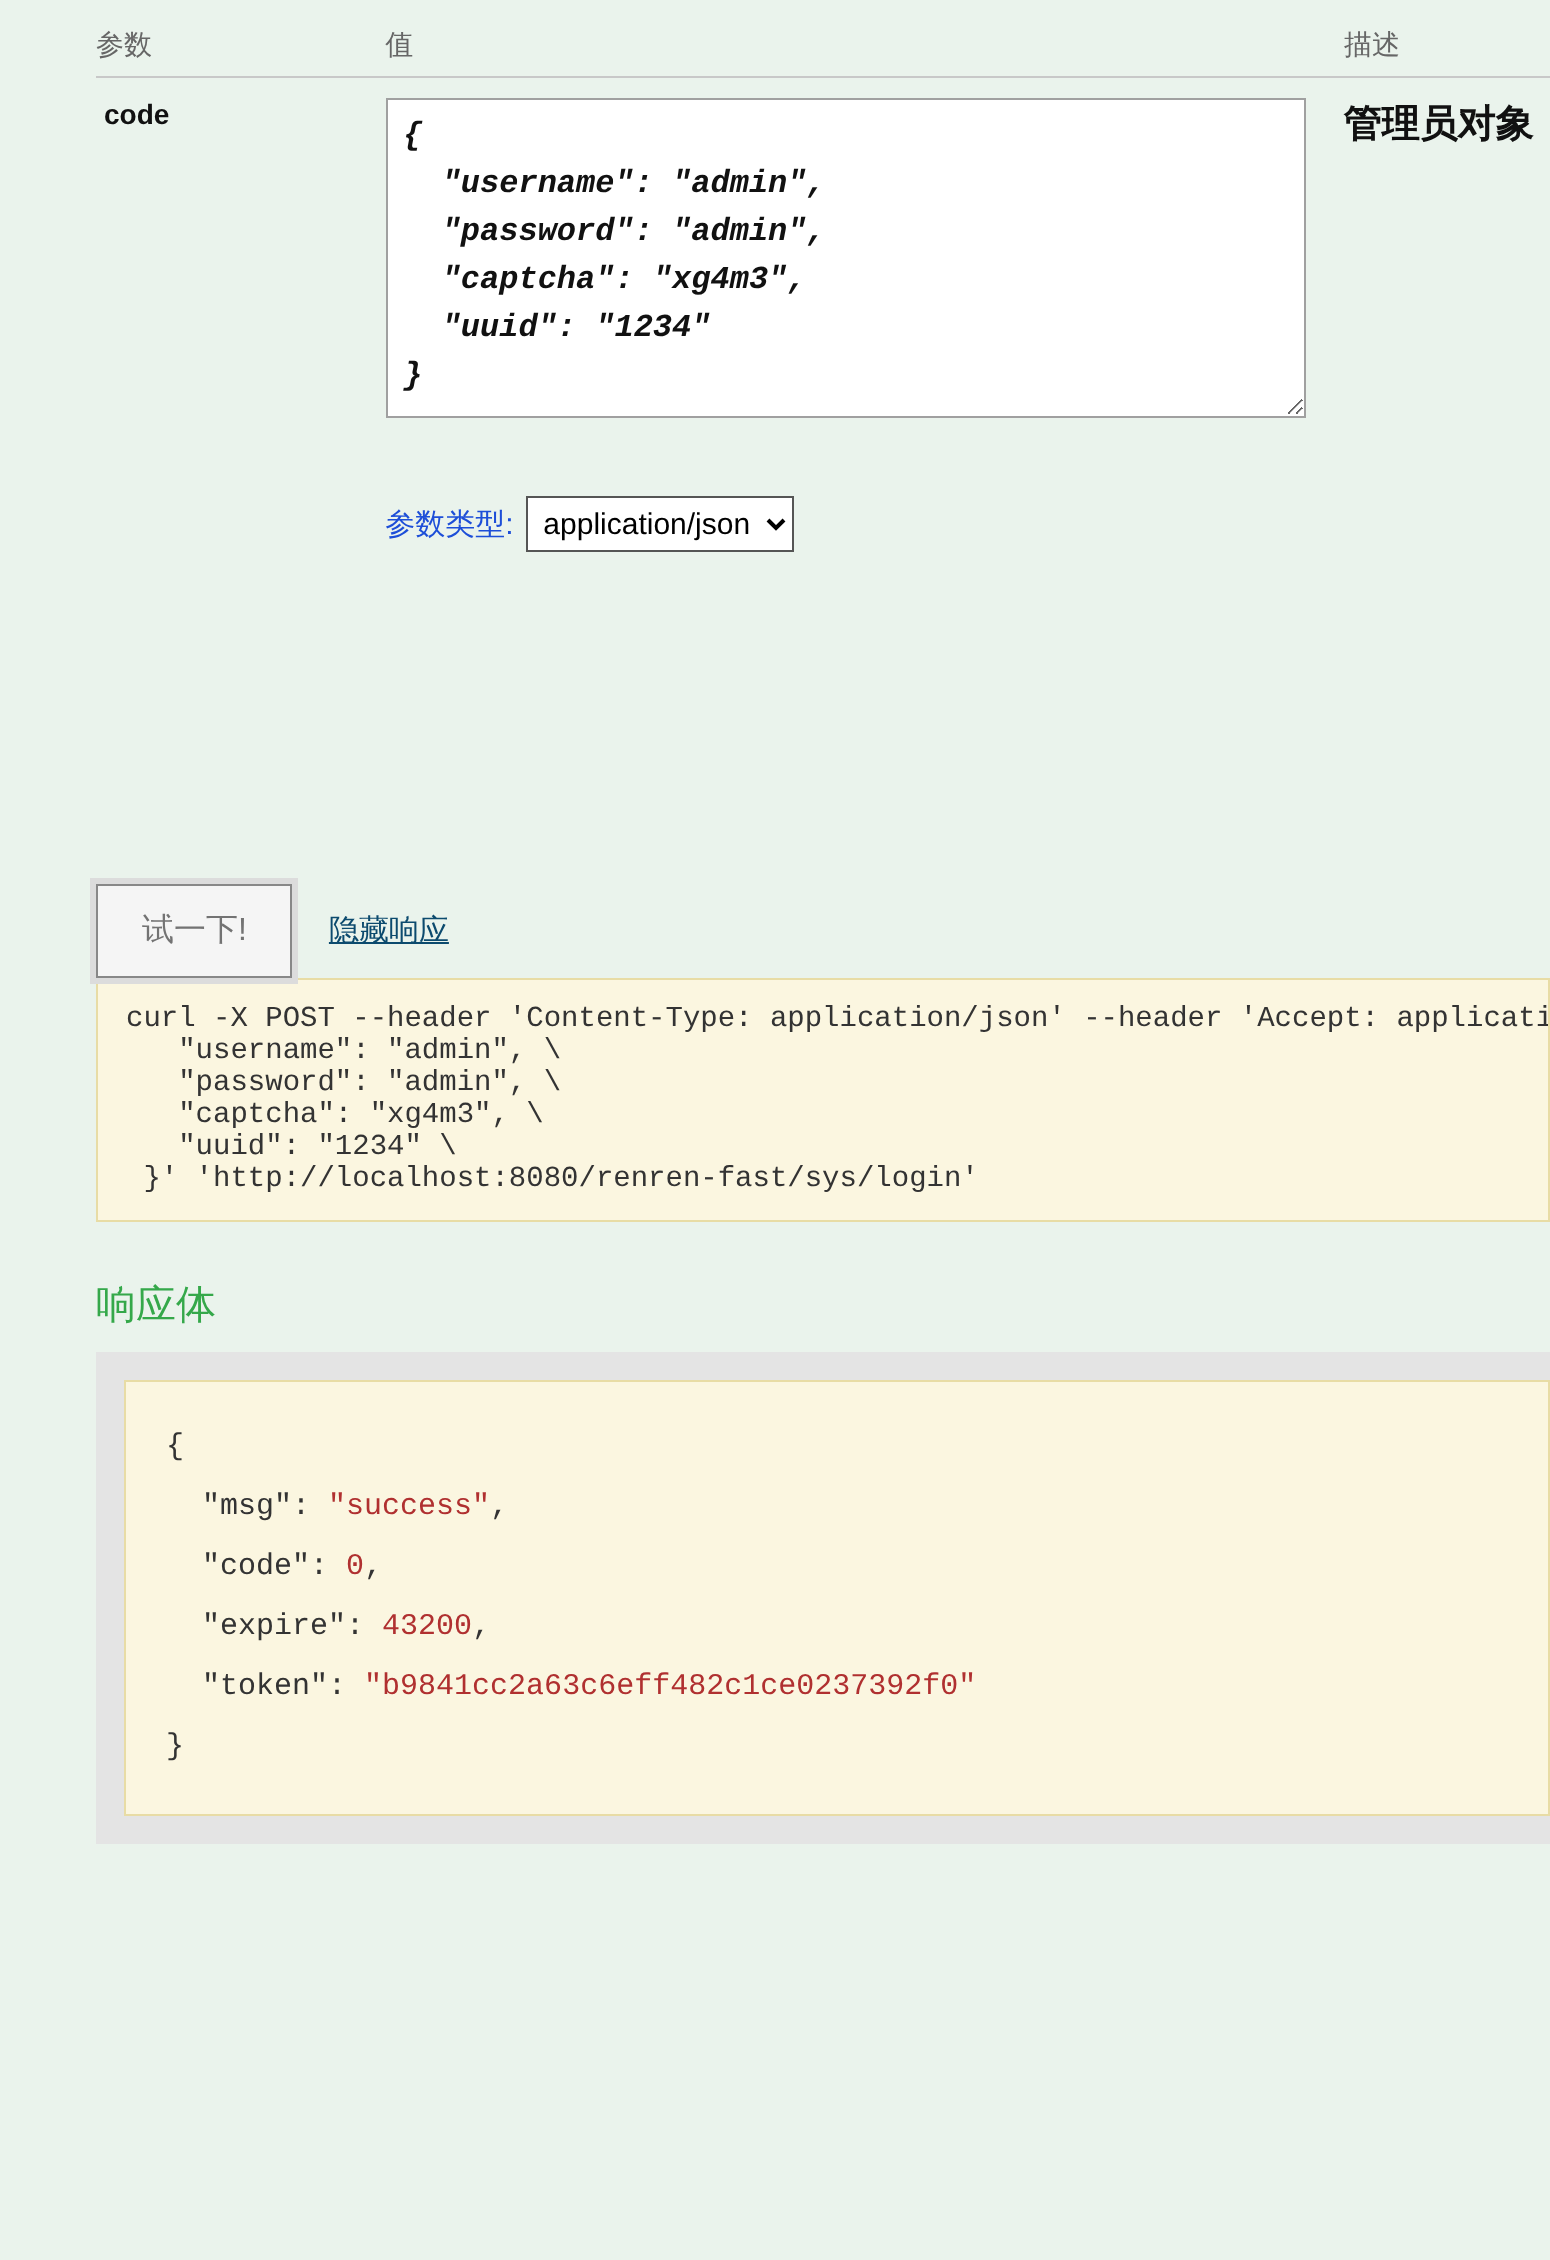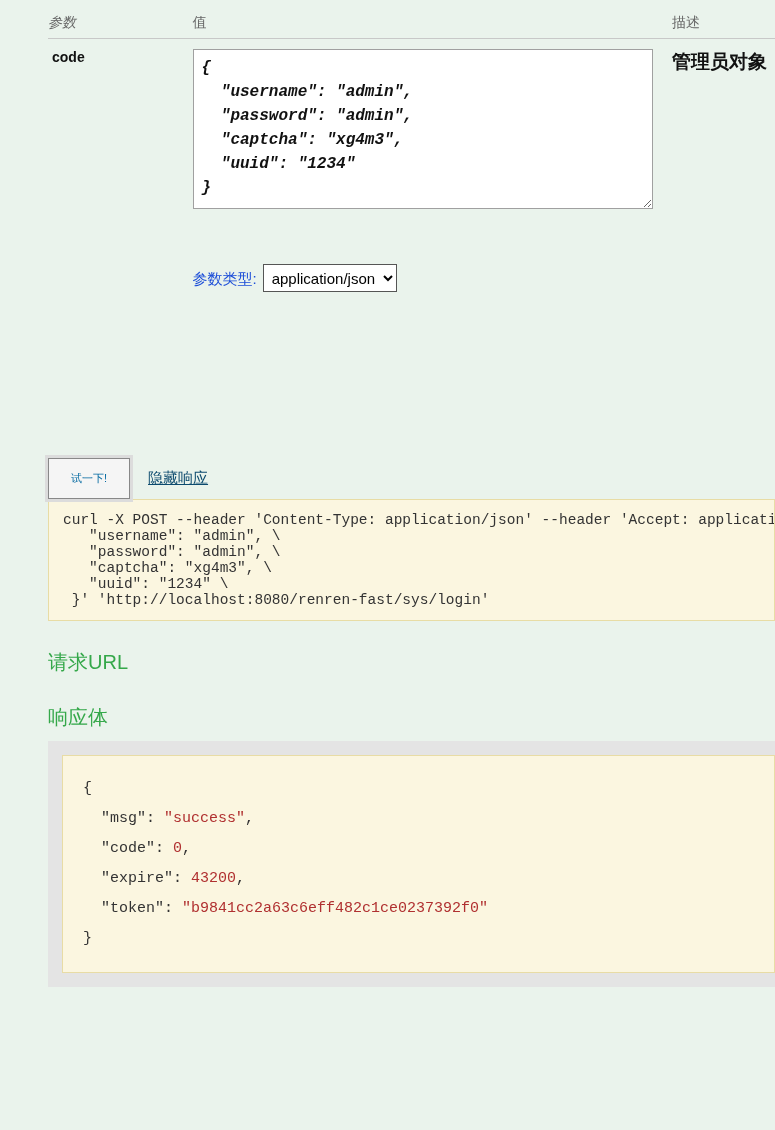--- a/index.html
+++ b/index.html
@@ -56,41 +56,40 @@
     color: #1d4ed8;
     font-size: 15px;
     margin-right: 2px;
   }
   select.param-type-select {
     border: 1px solid #555;
     background: #fff;
     font-size: 15px;
     padding: 2px 4px;
     height: 28px;
-    margin-top: 16px;
   }
   .desc-cell {
     font-weight: bold;
     color: #111;
     font-size: 19px;
     white-space: nowrap;
   }
   .actions {
     margin-top: 160px;
     display: flex;
     align-items: center;
     gap: 18px;
   }
   button.tryit {
     background: #f5f5f5;
     border: 1px solid #888;
     box-shadow: 0 0 0 3px #dcdcdc;
     padding: 12px 22px;
-    font-size: 11px;
-    color: #0369a1;
+    font-size: 16px;
+    color: #737373;
     cursor: pointer;
   }
   a.hide-response {
     color: #0c4a6e;
     text-decoration: underline;
     font-size: 15px;
   }
   h4.section-heading {
     color: #35a84a;
     font-weight: normal;
@@ -127,21 +126,21 @@
   .json-num { color: #b03030; }
 </style>
 </head>
 <body>
 
 <div class="container">
 
   <table class="params">
     <thead>
       <tr>
-        <th style="width:150px;font-style:italic;">参数</th>
+        <th style="width:150px;">参数</th>
         <th style="width:480px;">值</th>
         <th>描述</th>
       </tr>
     </thead>
     <tbody>
       <tr>
         <td>
           <span class="param-name">code</span>
         </td>
         <td>
@@ -170,21 +169,20 @@
     <a href="#" class="hide-response">隐藏响应</a>
   </div>
 
   <pre class="code-block">curl -X POST --header 'Content-Type: application/json' --header 'Accept: application/json' -d '{ \
    "username": "admin", \
    "password": "admin", \
    "captcha": "xg4m3", \
    "uuid": "1234" \
  }' 'http://localhost:8080/renren-fast/sys/login'</pre>
 
-  <h4 class="section-heading">请求URL</h4>
 
   <h4 class="section-heading">响应体</h4>
   <div class="json-block-wrap">
     <pre class="json-block" id="resp-json">{
   <span class="json-key">"msg"</span>: <span class="json-str">"success"</span>,
   <span class="json-key">"code"</span>: <span class="json-num">0</span>,
   <span class="json-key">"expire"</span>: <span class="json-num">43200</span>,
   <span class="json-key">"token"</span>: <span class="json-str">"b9841cc2a63c6eff482c1ce0237392f0"</span>
 }</pre>
   </div>

